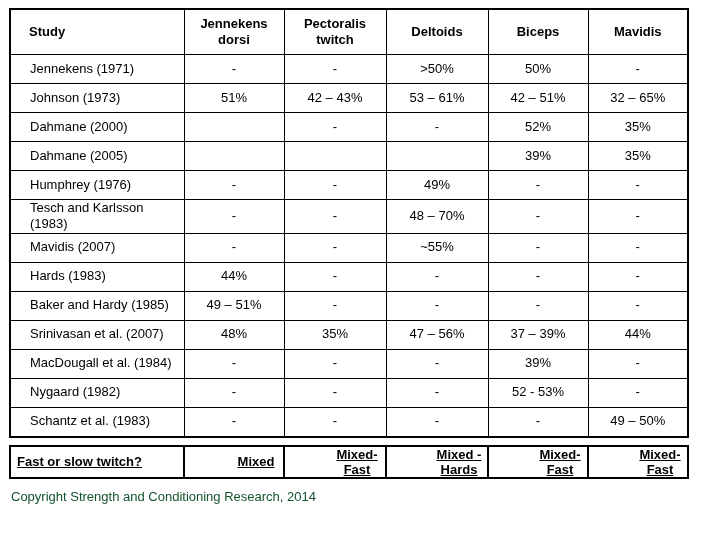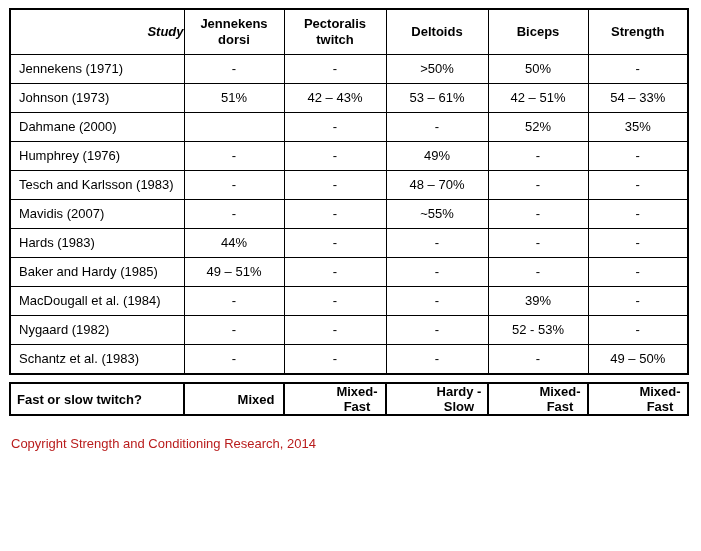--- a/index.html
+++ b/index.html
@@ -22,55 +22,55 @@
   .main-table th, .main-table td {
     border: 1px solid #000;
     font-size: 13px;
     line-height: 1.25;
     padding: 0;
     overflow: hidden;
     white-space: normal;
   }
   .main-table th { font-weight: bold; vertical-align: middle; }
   th.study-header {
-    text-align: right;
-    padding-left: 6px;
+    text-align: left;
+    padding-left: 18px;
     height: 44px;
-    font-style: italic;
   }
   th.muscle-header { text-align: center; height: 44px; padding: 0 8px; }
   td.study-cell {
     text-align: left;
-    padding-left: 8px;
+    padding-left: 19px;
     height: 28px;
     vertical-align: middle;
   }
   td.value-cell { text-align: center; height: 28px; vertical-align: middle; }
   .summary-table {
     border: 2px solid #000;
     margin-top: 7px;
   }
   .summary-table td {
     border: 2px solid #000;
     font-size: 13px;
     font-weight: bold;
     height: 28px;
     vertical-align: middle;
     padding: 0;
+    text-decoration: underline;
   }
   td.summary-label {
     text-align: left;
     padding-left: 6px;
   }
   td.summary-value { text-align: center; padding-left: 44px; }
   .copyright {
     font-size: 13px;
-    margin-top: 20px;
+    margin-top: 10px;
     padding-left: 2px;
-    color: #b91c1c;
+    color: #14532d;
   }
 </style>
 </head>
 <body>
 
 <div class="page">
 
   <table class="main-table">
     <colgroup>
       <col style="width:174px">
@@ -81,50 +81,58 @@
       <col style="width:100px">
     </colgroup>
     <thead>
       <tr id="header-row">
         <th class="study-header">Study</th>
 
       <th class="muscle-header">Jennekens dorsi</th>
           <th class="muscle-header">Pectoralis twitch</th>
           <th class="muscle-header">Deltoids</th>
           <th class="muscle-header">Biceps</th>
-          <th class="muscle-header">Strength</th>
+          <th class="muscle-header">Mavidis</th>
         </tr>
     </thead>
     <tbody id="table-body">
 
     <tr>
           <td class="study-cell">Jennekens (1971)</td>
           <td class="value-cell">-</td>
           <td class="value-cell">-</td>
           <td class="value-cell">&gt;50%</td>
           <td class="value-cell">50%</td>
           <td class="value-cell">-</td>
         </tr>
         <tr>
           <td class="study-cell">Johnson (1973)</td>
           <td class="value-cell">51%</td>
           <td class="value-cell">42 – 43%</td>
           <td class="value-cell">53 – 61%</td>
           <td class="value-cell">42 – 51%</td>
-          <td class="value-cell">54 – 33%</td>
+          <td class="value-cell">32 – 65%</td>
         </tr>
         <tr>
           <td class="study-cell">Dahmane (2000)</td>
           <td class="value-cell"></td>
           <td class="value-cell">-</td>
           <td class="value-cell">-</td>
           <td class="value-cell">52%</td>
           <td class="value-cell">35%</td>
         </tr>
         <tr>
+          <td class="study-cell">Dahmane (2005)</td>
+          <td class="value-cell"></td>
+          <td class="value-cell"></td>
+          <td class="value-cell"></td>
+          <td class="value-cell">39%</td>
+          <td class="value-cell">35%</td>
+        </tr>
+        <tr>
           <td class="study-cell">Humphrey (1976)</td>
           <td class="value-cell">-</td>
           <td class="value-cell">-</td>
           <td class="value-cell">49%</td>
           <td class="value-cell">-</td>
           <td class="value-cell">-</td>
         </tr>
         <tr>
           <td class="study-cell">Tesch and Karlsson (1983)</td>
           <td class="value-cell">-</td>
@@ -149,20 +157,28 @@
           <td class="value-cell">-</td>
           <td class="value-cell">-</td>
         </tr>
         <tr>
           <td class="study-cell">Baker and Hardy (1985)</td>
           <td class="value-cell">49 – 51%</td>
           <td class="value-cell">-</td>
           <td class="value-cell">-</td>
           <td class="value-cell">-</td>
           <td class="value-cell">-</td>
+        </tr>
+        <tr>
+          <td class="study-cell">Srinivasan et al. (2007)</td>
+          <td class="value-cell">48%</td>
+          <td class="value-cell">35%</td>
+          <td class="value-cell">47 – 56%</td>
+          <td class="value-cell">37 – 39%</td>
+          <td class="value-cell">44%</td>
         </tr>
         <tr>
           <td class="study-cell">MacDougall et al. (1984)</td>
           <td class="value-cell">-</td>
           <td class="value-cell">-</td>
           <td class="value-cell">-</td>
           <td class="value-cell">39%</td>
           <td class="value-cell">-</td>
         </tr>
         <tr>
@@ -192,21 +208,21 @@
       <col style="width:102px">
       <col style="width:100px">
       <col style="width:100px">
     </colgroup>
     <tbody>
       <tr id="summary-row">
         <td class="summary-label">Fast or slow twitch?</td>
 
       <td class="summary-value">Mixed</td>
           <td class="summary-value">Mixed-Fast</td>
-          <td class="summary-value">Hardy - Slow</td>
+          <td class="summary-value">Mixed - Hards</td>
           <td class="summary-value">Mixed-Fast</td>
           <td class="summary-value">Mixed-Fast</td>
         </tr>
     </tbody>
   </table>
 
   <div class="copyright">Copyright Strength and Conditioning Research, 2014</div>
 
 </div>
 

